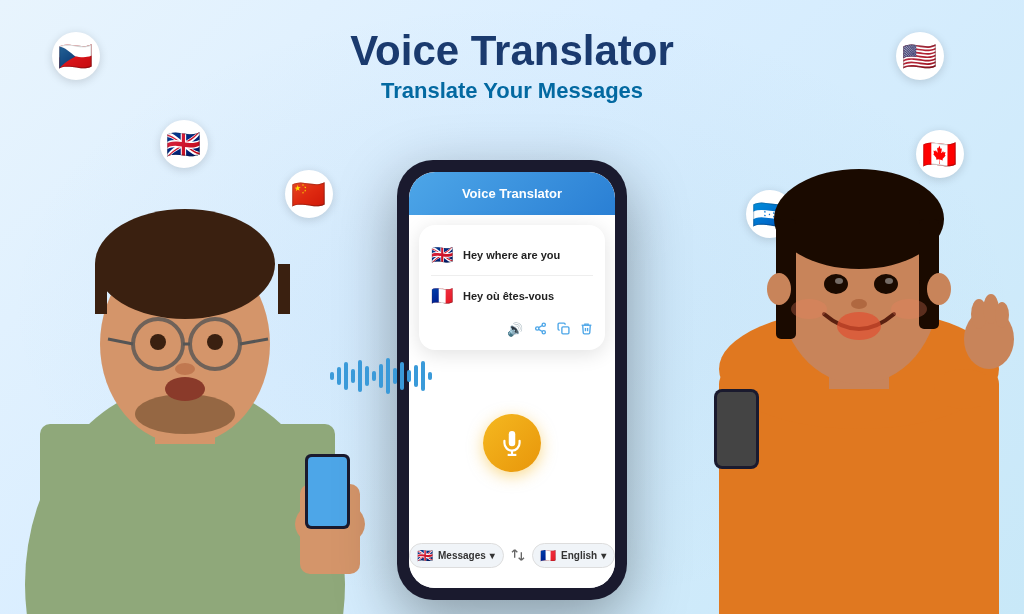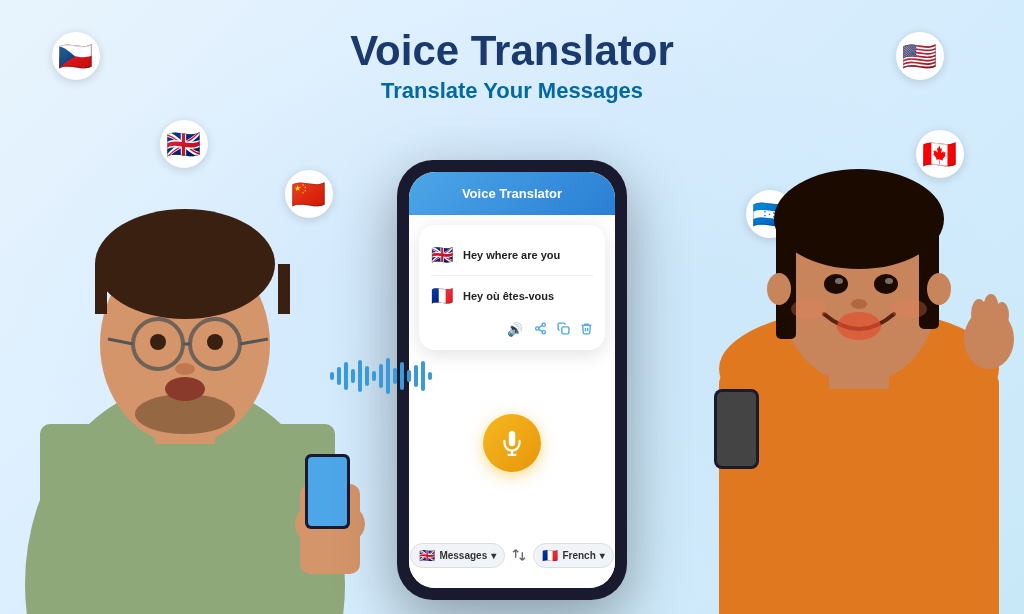--- a/index.html
+++ b/index.html
@@ -423,19 +423,19 @@
           <span>▾</span>
         </div>
         <div class="swap-icon">
           <svg width="16" height="16" viewBox="0 0 24 24" fill="none" stroke="#666" stroke-width="2">
             <path d="M7 16V4m0 0L3 8m4-4l4 4"></path>
               <path d="M17 8v12m0 0l4-4m-4 4l-4-4"></path>
           </svg>
         </div>
         <div class="lang-pill">
           <span class="flag-tiny">🇫🇷</span>
-          <span>French</span>
+          <span>English</span>
           <span>▾</span>
         </div>
       </div>
     </div>
   </div>
 </div>
 
 </body></html>

